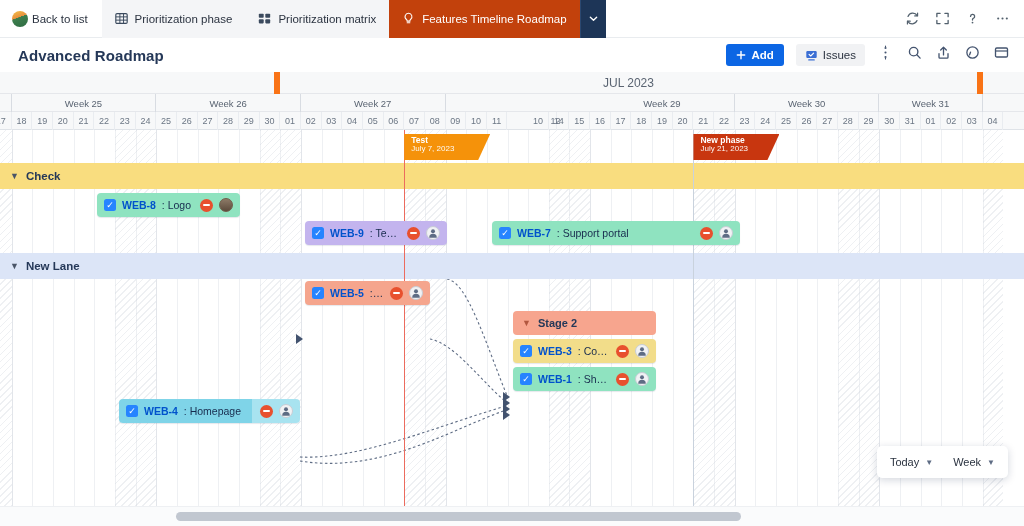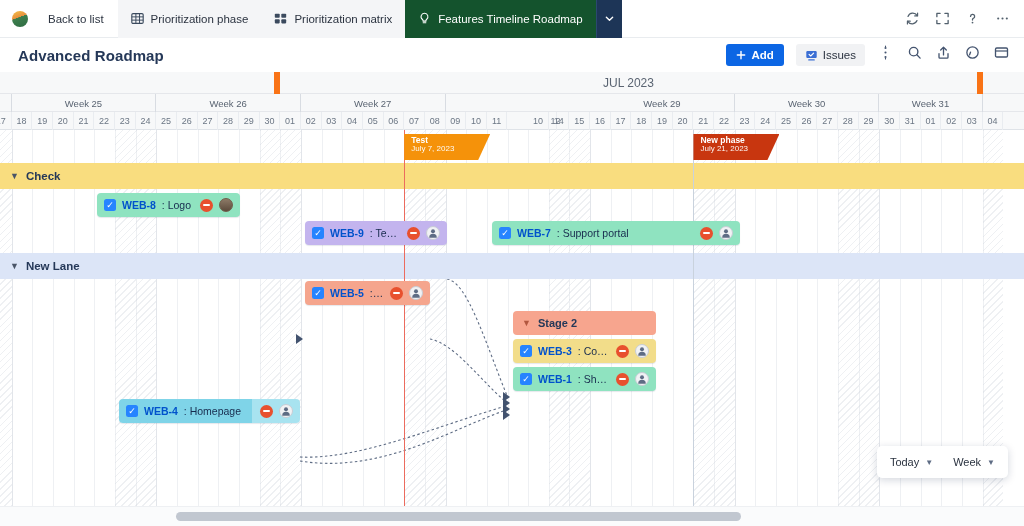--- a/index.html
+++ b/index.html
@@ -11,35 +11,35 @@
     -webkit-font-smoothing: antialiased;
   }
   #app { position: relative; width: 1024px; height: 526px; overflow: hidden; }
 
   
   .topbar {
     position: absolute; top: 0; left: 0; width: 1024px; height: 38px;
     background: #ffffff; display: flex; align-items: center;
     border-bottom: 1px solid #e9ecef;
   }
-  .back-group { display: flex; align-items: center; gap: 20px; padding: 0 14px 0 12px; height: 38px; }
+  .back-group { display: flex; align-items: center; gap: 4px; padding: 0 14px 0 12px; height: 38px; }
   .logo-dot {
     width: 16px; height: 16px; border-radius: 50%;
     background: linear-gradient(160deg,#f2c14a 0%,#e8903e 40%,#3e7f4e 41%,#2e6b42 100%);
     flex: none;
   }
   .back-label { font-size: 11.5px; color: #2b3340; white-space: nowrap; }
 
   .viewtabs { display: flex; align-items: stretch; height: 38px; background: #f4f5f7; }
   .vtab {
     display: flex; align-items: center; gap: 7px;
     padding: 0 13px; height: 38px; font-size: 11.5px; color: #2b3340;
     background: #f4f5f7; white-space: nowrap; cursor: pointer;
   }
-  .vtab.active { background: #14532d; color: #ffffff; }
+  .vtab.active { background: #c2410c; color: #ffffff; }
   .vtab-caret {
     width: 26px; height: 38px; background: #1d3557; color: #ffffff;
     display: flex; align-items: center; justify-content: center;
     border-left: 1px solid #2b4870; cursor: pointer;
   }
   .ic { display: inline-flex; align-items: center; justify-content: center; flex: none; }
 
   .topbar-right { margin-left: auto; display: flex; align-items: center; gap: 14px; padding-right: 14px; }
   .tb-ic { width: 16px; height: 16px; color: #52606d; cursor: pointer; display: flex; align-items: center; justify-content: center; }
 

